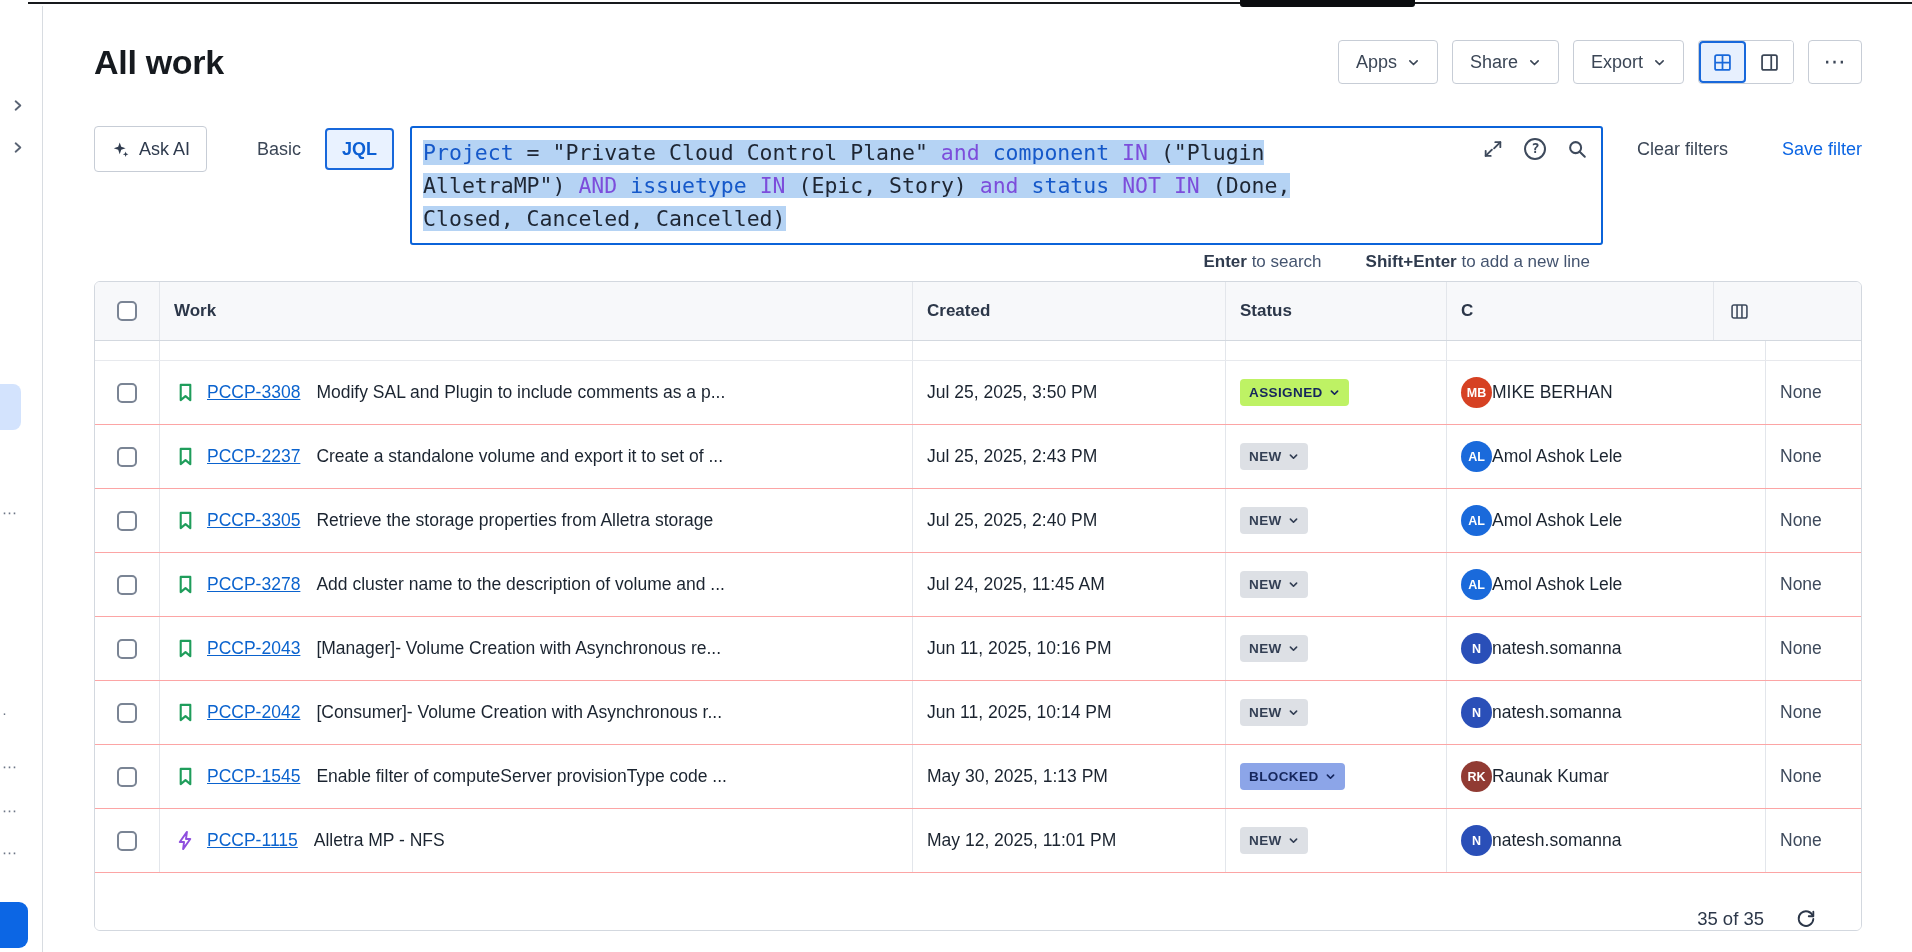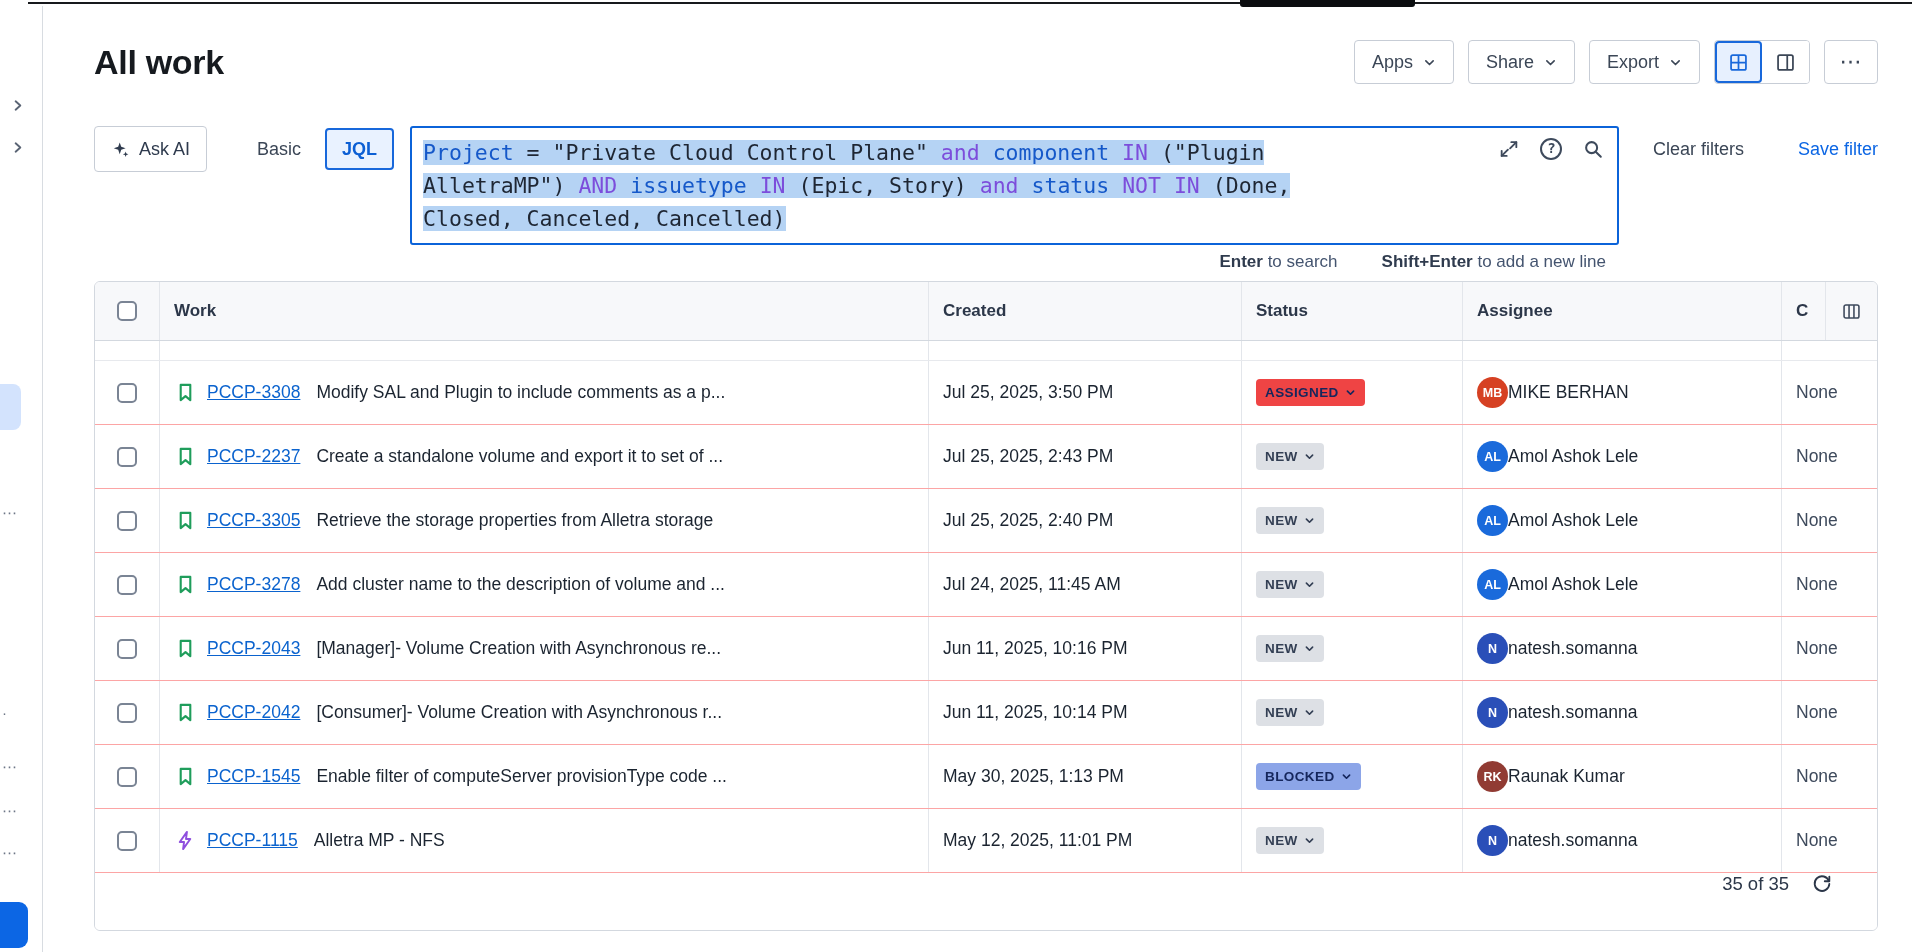--- a/index.html
+++ b/index.html
@@ -16,21 +16,21 @@
   .top-line { position: absolute; top: 2px; left: 28px; right: 0; height: 2px; background: #17191c; }
   .top-tab-fragment { position: absolute; top: 0; left: 1240px; width: 175px; height: 7px; background: #0b0d10; border-radius: 0 0 3px 3px; }
 
   
   .sidebar { position: absolute; left: 0; top: 6px; bottom: 0; width: 43px; background: #fff; border-right: 1px solid #d8dce1; }
   .sb-chev { position: absolute; left: 10px; color: #5a6474; }
   .sb-active { position: absolute; left: 0; top: 378px; width: 21px; height: 46px; background: #d3e3fd; border-radius: 0 8px 8px 0; }
   .sb-dots { position: absolute; left: 2px; color: #6d7686; font-size: 15px; letter-spacing: 1px; }
   .sb-blue-frag { position: absolute; left: -10px; top: 896px; width: 38px; height: 46px; background: #0c66e4; border-radius: 9px; }
 
-  .main { margin-left: 44px; padding: 40px 34px 0 50px; }
+  .main { margin-left: 44px; padding: 40px 50px 0 50px; }
 
   
   .header-row { display: flex; align-items: center; justify-content: space-between; }
   .page-title { font-size: 34px; font-weight: 700; color: #161a1f; letter-spacing: -0.3px; }
   .toolbar { display: flex; align-items: center; gap: 14px; }
   .btn { height: 44px; padding: 0 17px; border: 1px solid #c7cdd6; border-radius: 4px; background: #fff;
          color: #3b4656; font-size: 18px; font-weight: 500; display: inline-flex; align-items: center; gap: 10px; cursor: pointer; }
   .icon-group { display: flex; align-items: stretch; border: 1px solid #c7cdd6; border-radius: 4px; height: 44px; overflow: hidden; }
   .icon-seg { width: 47px; display: flex; align-items: center; justify-content: center; background: #fff; }
   .icon-seg.selected { background: #e7f0fe; box-shadow: inset 0 0 0 2px #1868db; border-radius: 4px; }
@@ -84,21 +84,21 @@
   .c-work { gap: 10px; white-space: nowrap; }
   .type-icon { width: 23px; height: 23px; flex: 0 0 auto; display: inline-flex; }
   .key-link { color: #0b63ce; text-decoration: underline; font-weight: 500; cursor: pointer; }
   .summary { color: #1b2430; margin-left: 6px; overflow: hidden; }
   .lozenge { display: inline-flex; align-items: center; gap: 6px; height: 27px; padding: 0 9px; border-radius: 4px;
              font-size: 13.5px; font-weight: 700; letter-spacing: 0.4px; cursor: pointer; }
   .avatar { width: 31px; height: 31px; border-radius: 50%; color: #fff; font-size: 12.5px; font-weight: 700;
             display: inline-flex; align-items: center; justify-content: center; margin-right: 0; flex: 0 0 auto; }
   .c-extra { color: #3e4a5c; }
 
-  .tfoot { height: 57px; display: flex; align-items: flex-start; justify-content: flex-end; gap: 22px; padding-right: 44px;
+  .tfoot { height: 57px; display: flex; align-items: flex-end; justify-content: flex-end; gap: 31px; padding-right: 44px;
            font-size: 18.5px; color: #2c3749; background: #fff; }
 </style>
 </head>
 <body>
 
 <div class="top-line"></div>
 <div class="top-tab-fragment"></div>
 
 <div class="sidebar">
   <span class="sb-chev" style="top:92px">
@@ -211,21 +211,20 @@
   </div>
 
   <div class="work-table">
     <div class="grid-row thead">
       <div class="cell c-check">
           <span class="checkbox"></span>
         </div>
       <div class="cell">Work</div>
       <div class="cell">Created</div>
       <div class="cell">Status</div>
-      <div class="cell">Assignee</div>
       <div class="cell col-extra-wrap">
         <span class="col-extra-label">C</span>
         <span class="col-settings">
           <svg width="21" height="21" viewBox="0 0 24 24" fill="none" stroke="#3e4a5c" stroke-width="1.8">
               <rect x="3.5" y="4.5" width="17" height="15" rx="2"></rect>
               <line x1="9.2" y1="4.5" x2="9.2" y2="19.5"></line>
               <line x1="14.8" y1="4.5" x2="14.8" y2="19.5"></line>
             </svg>
         </span>
       </div>
@@ -249,21 +248,21 @@
             <span class="type-icon">
               <svg width="23" height="23" viewBox="0 0 24 24" fill="none" stroke="#1f9d5b" stroke-width="2.2" stroke-linejoin="round">
                 <path d="M7 4h10v16l-5-4.2L7 20z"></path>
               </svg>
             </span>
             <a class="key-link">PCCP-3308</a>
             <span class="summary">Modify SAL and Plugin to include comments as a p...</span>
           </div>
           <div class="cell c-created">Jul 25, 2025, 3:50 PM</div>
           <div class="cell">
-            <span class="lozenge" style="background:#ef4444;color:#15265c">ASSIGNED<svg width="11" height="11" viewBox="0 0 16 16" fill="none" stroke="currentColor" stroke-width="2.4" stroke-linecap="round" stroke-linejoin="round">
+            <span class="lozenge" style="background:#bef264;color:#15265c">ASSIGNED<svg width="11" height="11" viewBox="0 0 16 16" fill="none" stroke="currentColor" stroke-width="2.4" stroke-linecap="round" stroke-linejoin="round">
                 <path d="M3.5 6l4.5 4.5L12.5 6"></path>
               </svg></span>
           </div>
           <div class="cell">
             <span class="avatar" style="background:#d64123">MB</span>
             <span>MIKE BERHAN</span>
           </div>
           <div class="cell c-extra">None</div>
         </div>
         <div class="grid-row trow">

